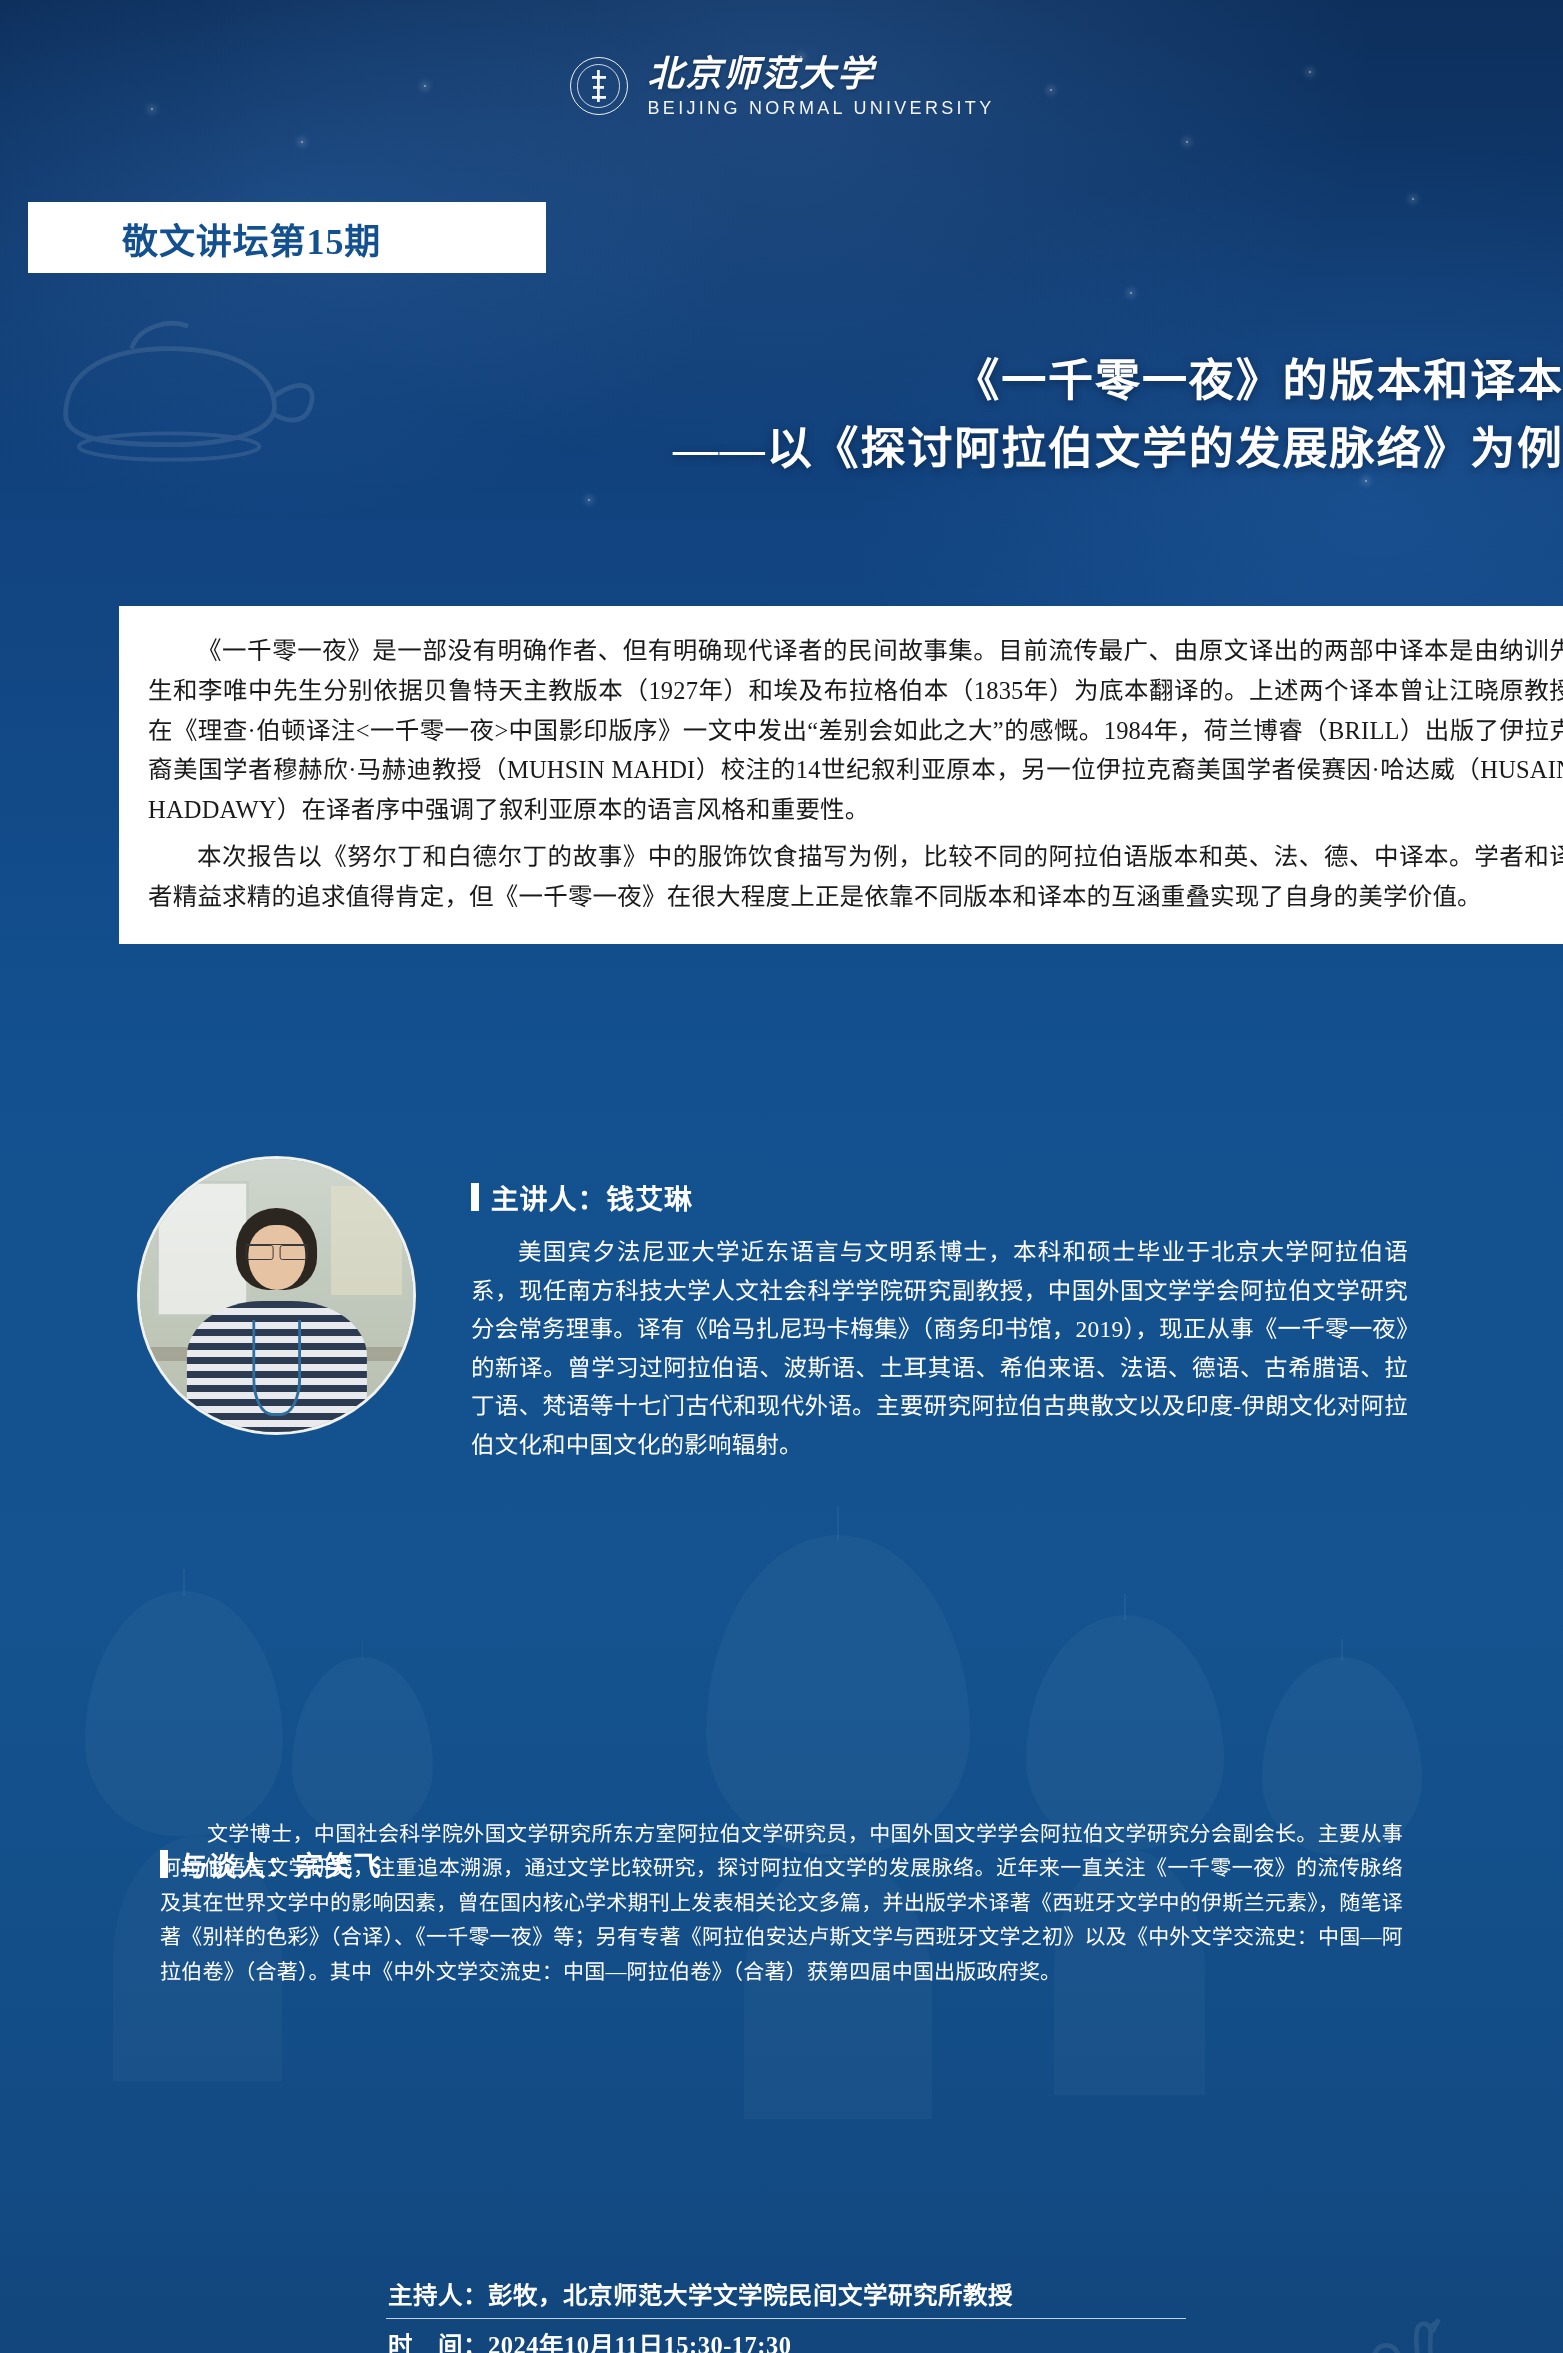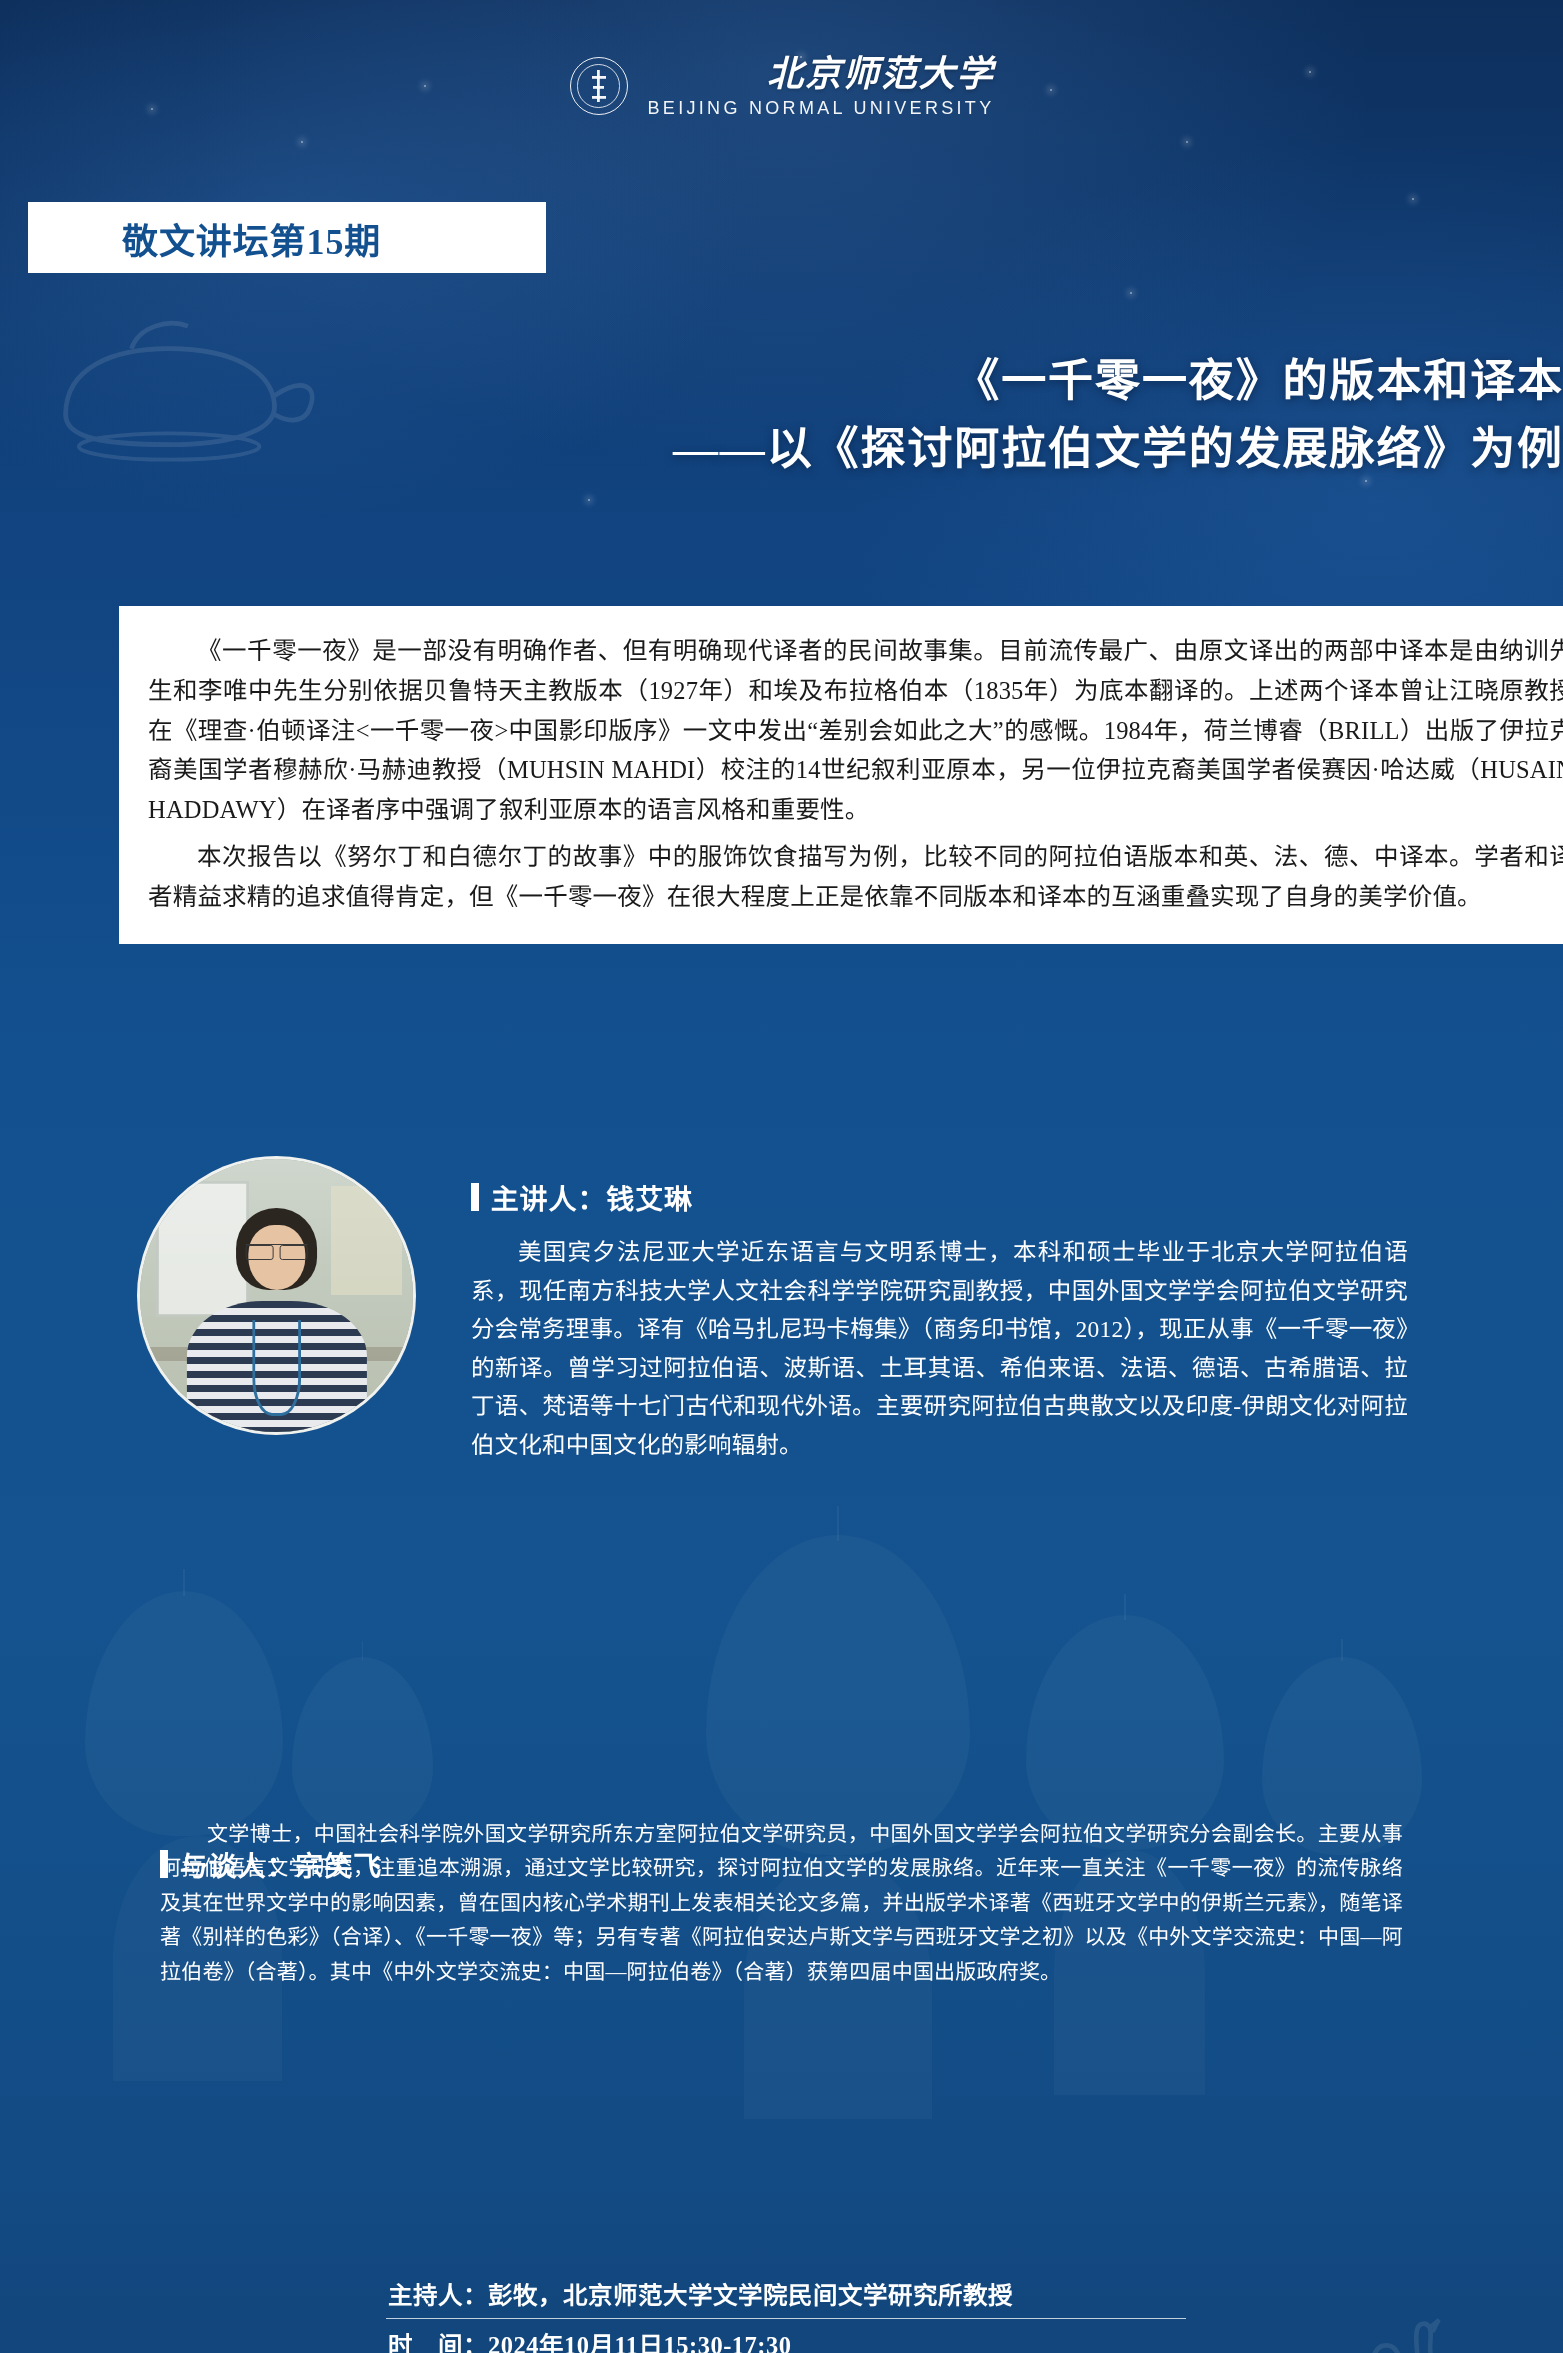--- a/index.html
+++ b/index.html
@@ -69,21 +69,20 @@
 
   
   .logo-wrap {
     position: absolute;
     top: 56px;
     left: 0; right: 0;
     display: flex;
     align-items: center;
     justify-content: center;
     gap: 20px;
-    text-align: right;
   }
   .logo-mark {
     width: 56px; height: 56px;
     border-radius: 50%;
     border: 1.9px solid rgba(255,255,255,0.92);
     position: relative;
     flex: none;
   }
   .logo-mark:before {
     content: "";
@@ -406,21 +405,21 @@
       <div class="face"></div>
       <div class="glasses"></div>
       <div class="lanyard"></div>
     </div>
   </div>
 
   <div class="speaker-head">
     <div class="tick"></div>
     <div class="head-label">主讲人：钱艾琳</div>
   </div>
-  <div class="speaker-bio">美国宾夕法尼亚大学近东语言与文明系博士，本科和硕士毕业于北京大学阿拉伯语系，现任南方科技大学人文社会科学学院研究副教授，中国外国文学学会阿拉伯文学研究分会常务理事。译有《哈马扎尼玛卡梅集》（商务印书馆，2012），现正从事《一千零一夜》的新译。曾学习过阿拉伯语、波斯语、土耳其语、希伯来语、法语、德语、古希腊语、拉丁语、梵语等十七门古代和现代外语。主要研究阿拉伯古典散文以及印度-伊朗文化对阿拉伯文化和中国文化的影响辐射。</div>
+  <div class="speaker-bio">美国宾夕法尼亚大学近东语言与文明系博士，本科和硕士毕业于北京大学阿拉伯语系，现任南方科技大学人文社会科学学院研究副教授，中国外国文学学会阿拉伯文学研究分会常务理事。译有《哈马扎尼玛卡梅集》（商务印书馆，2019），现正从事《一千零一夜》的新译。曾学习过阿拉伯语、波斯语、土耳其语、希伯来语、法语、德语、古希腊语、拉丁语、梵语等十七门古代和现代外语。主要研究阿拉伯古典散文以及印度-伊朗文化对阿拉伯文化和中国文化的影响辐射。</div>
 
   <div class="discussant-head">
     <div class="tick"></div>
     <div class="head-label">与谈人：宗笑飞</div>
   </div>
   <div class="discussant-bio">文学博士，中国社会科学院外国文学研究所东方室阿拉伯文学研究员，中国外国文学学会阿拉伯文学研究分会副会长。主要从事阿拉伯语言文学研究，注重追本溯源，通过文学比较研究，探讨阿拉伯文学的发展脉络。近年来一直关注《一千零一夜》的流传脉络及其在世界文学中的影响因素，曾在国内核心学术期刊上发表相关论文多篇，并出版学术译著《西班牙文学中的伊斯兰元素》，随笔译著《别样的色彩》（合译）、《一千零一夜》等；另有专著《阿拉伯安达卢斯文学与西班牙文学之初》以及《中外文学交流史：中国—阿拉伯卷》（合著）。其中《中外文学交流史：中国—阿拉伯卷》（合著）获第四届中国出版政府奖。</div>
 
   <div class="details">
     <div class="row">主持人：彭牧，北京师范大学文学院民间文学研究所教授</div>
     <div class="row">时　间：2024年10月11日15:30-17:30</div>

